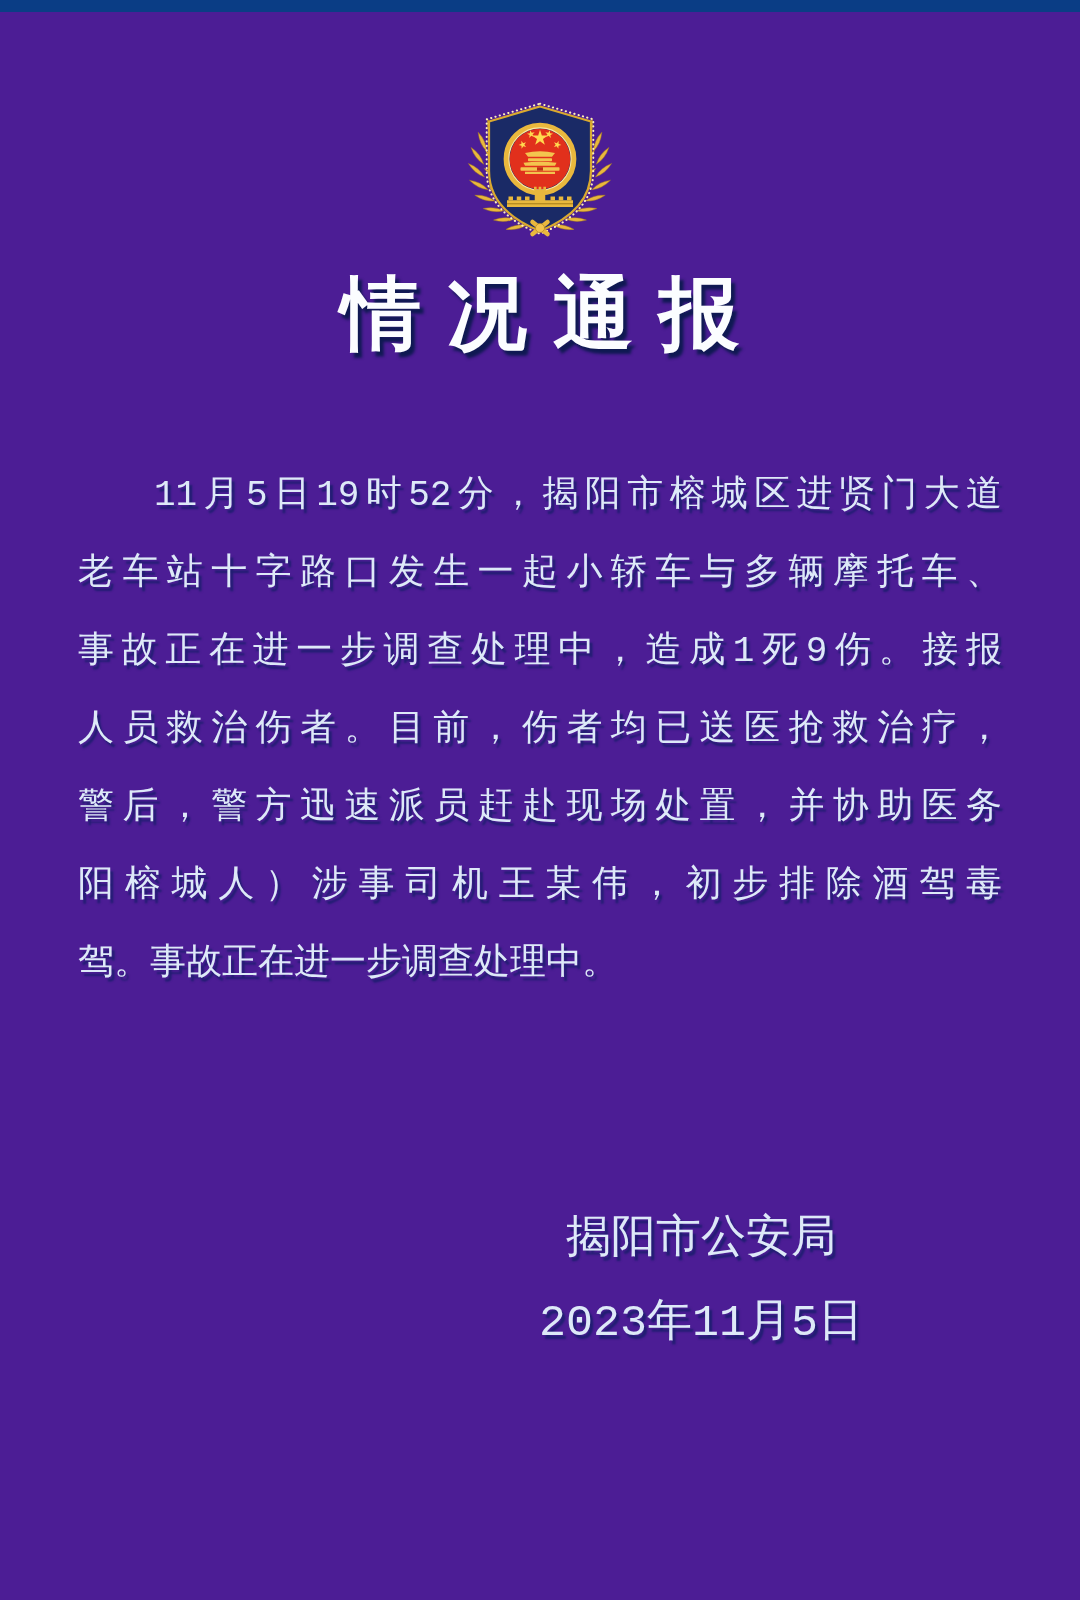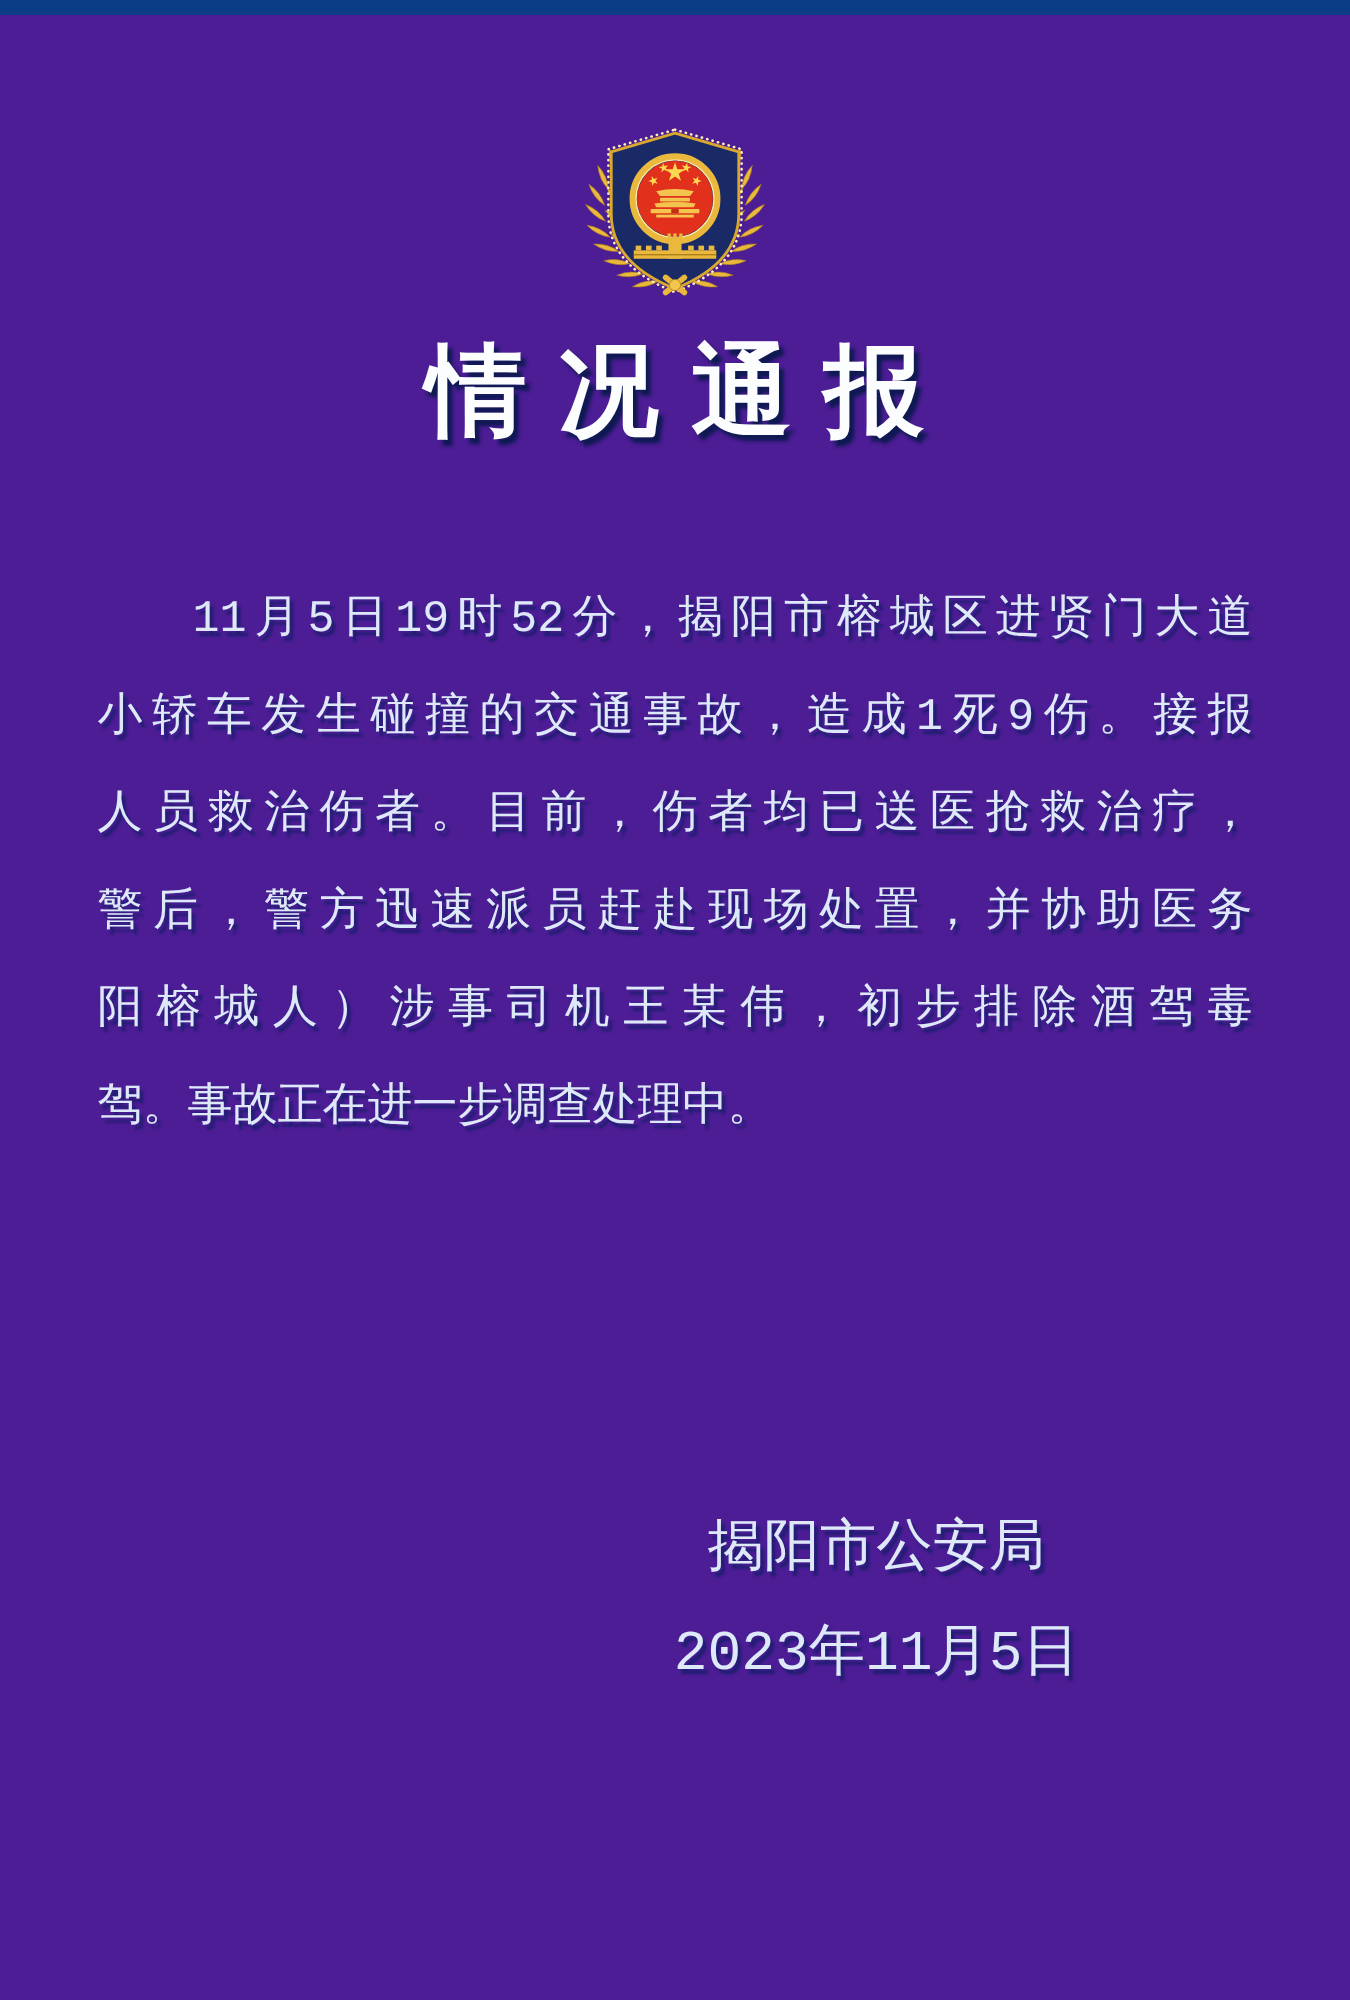--- a/index.html
+++ b/index.html
@@ -152,21 +152,22 @@
       <circle cx="100" cy="184" r="6" fill="#F3C44E" stroke="#A87D18" stroke-width="0.8"></circle>
     </svg>
   </div>
 
   <h1 class="title">
     <span>情况通报</span>
   </h1>
 
   <div class="body-text">
     <p class="first">11月5日19时52分，揭阳市榕城区进贤门大道</p>
-    <p>小轿车发生碰撞的交通事故，造成1死9伤。接报</p>
+    <p>老车站十字路口发生一起小轿车与多辆摩托车、</p>
+    <p>事故正在进一步调查处理中，造成1死9伤。接报</p>
     <p>人员救治伤者。目前，伤者均已送医抢救治疗，</p>
     <p>警后，警方迅速派员赶赴现场处置，并协助医务</p>
     <p>阳榕城人）涉事司机王某伟，初步排除酒驾毒</p>
     <p class="last">驾。事故正在进一步调查处理中。</p>
   </div>
 
   <div class="sign-block">
     <div>揭阳市公安局</div>
     <div>2023年11月5日</div>
   </div>

